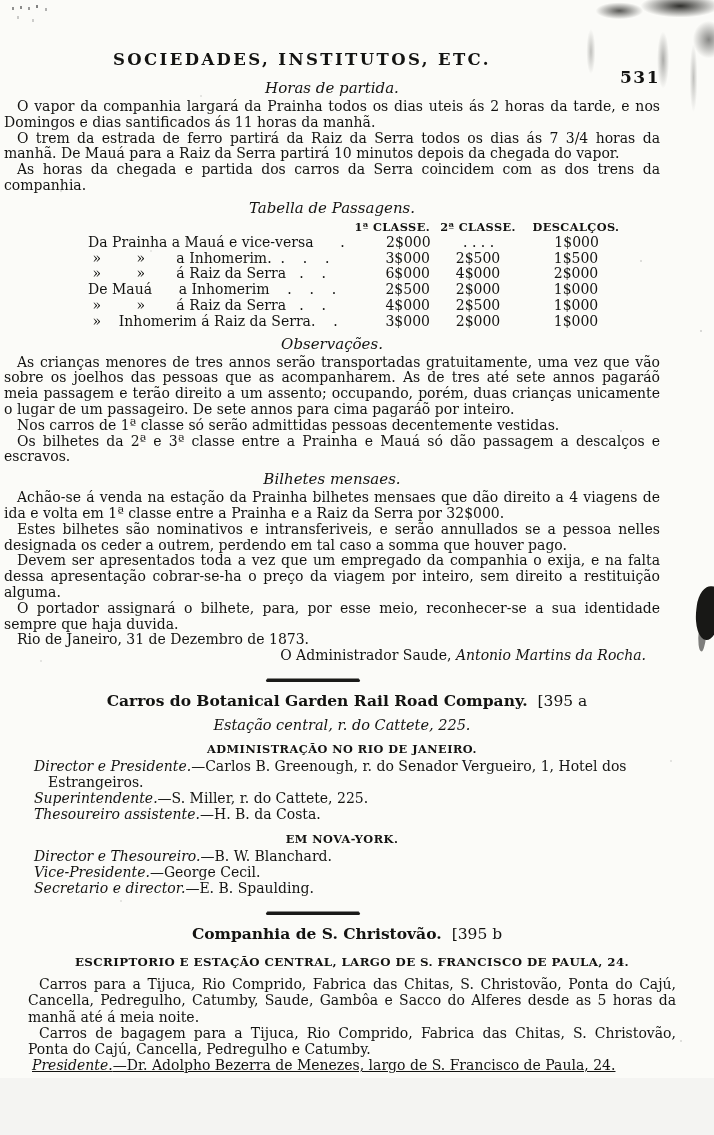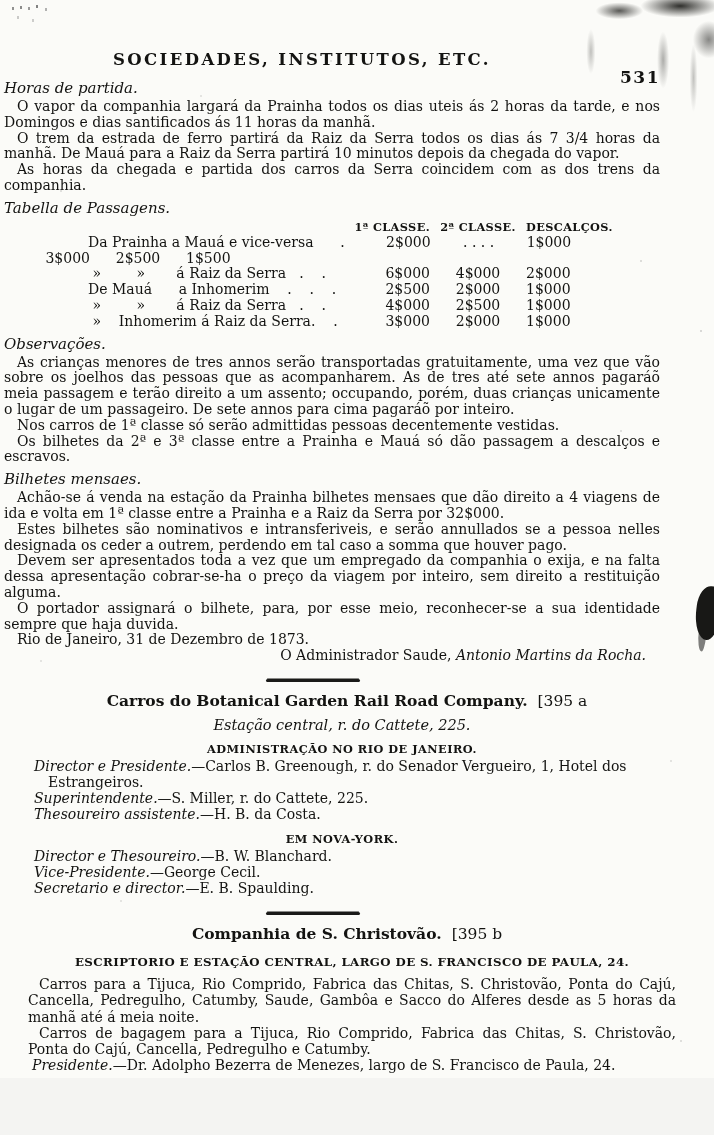--- a/index.html
+++ b/index.html
@@ -44,51 +44,51 @@
       480px 150px 0 rgba(0,0,0,.1), 640px 260px 0 rgba(0,0,0,.16), 90px 420px 0 rgba(0,0,0,.12),
       300px 380px 0 rgba(0,0,0,.1), 620px 430px 0 rgba(0,0,0,.14), 40px 660px 0 rgba(0,0,0,.12),
       500px 700px 0 rgba(0,0,0,.1), 670px 760px 0 rgba(0,0,0,.13), 120px 900px 0 rgba(0,0,0,.12),
       420px 980px 0 rgba(0,0,0,.1), 680px 1040px 0 rgba(0,0,0,.15), 240px 1090px 0 rgba(0,0,0,.12),
       560px 560px 0 rgba(0,0,0,.1), 150px 250px 0 rgba(0,0,0,.1), 700px 330px 0 rgba(0,0,0,.18);
   }
   
   .header-row{position:relative;margin:50px 54px 0 4px;height:24px;text-align:center;}
   .header-title{font-size:16.5px;font-weight:bold;letter-spacing:2.4px;margin-right:60px;}
   .page-num{position:absolute;right:0;top:17px;font-size:17px;font-weight:bold;letter-spacing:1.5px;}
-  .sec-title{margin:5px 54px 2px 4px;text-align:left;font-style:italic;font-size:15px;}
+  .sec-title{margin:5px 54px 2px 4px;text-align:center;font-style:italic;font-size:15px;}
   .block{margin:0 54px 0 4px;}
   p.body{margin:0;text-indent:13px;text-align:justify;font-size:14px;line-height:15.8px;}
   
   .tbl{margin:0 54px 0 4px;font-size:14px;}
   .t-head{display:flex;margin-top:3px;line-height:15px;}
   .t-row{display:flex;line-height:15.8px;}
   .t-label{flex:0 0 340px;padding-left:84px;white-space:pre;box-sizing:border-box;}
   .t-c1{flex:0 0 86px;text-align:right;}
   .t-c2{flex:0 0 96px;text-align:center;}
-  .t-c3{flex:0 0 100px;text-align:left;}
+  .t-c3{flex:0 0 100px;text-align:center;}
   .th{font-size:11.3px;font-weight:bold;letter-spacing:.4px;}
   
   .admin-line{margin:0 54px 0 4px;text-align:right;padding-right:14px;font-size:14px;line-height:15.8px;}
   .admin-line .it{font-style:italic;}
   
   .rule{width:94px;height:3.5px;background:#1a1a18;border-radius:2px;margin:15px 0 9px 266px;
         box-shadow:0 -2px 0 -1px rgba(26,26,24,.5);}
   
   .heading-row{text-align:center;margin:9px 40px 0 20px;font-size:15.5px;line-height:20px;}
   .heading-row .hd{font-weight:bold;}
   .heading-row .ref{font-weight:normal;margin-left:10px;text-align:center;}
   .station{text-align:center;font-style:italic;font-size:14.5px;margin:6px 40px 0 10px;}
   .caps-line{text-align:center;font-size:11.3px;letter-spacing:.5px;margin:9px 40px 0 10px;font-weight:bold;}
   .caps-line2{text-align:center;font-size:11.8px;letter-spacing:.4px;margin:11px 30px 0 20px;font-weight:bold;}
   .officers{margin:3px 40px 0 34px;font-size:14px;}
   p.officer{margin:0;padding-left:14px;text-indent:-14px;line-height:15.9px;}
   .officer .it{font-style:italic;}
   .chr-block{margin:7px 38px 0 28px;font-size:14px;}
   p.chr{margin:0;text-indent:11px;text-align:justify;line-height:16.2px;}
-  p.chr-officer{margin:0 0 16px 4px;line-height:16.2px;}
+  p.chr-officer{margin:0 0 16px 4px;line-height:16.2px;text-decoration:underline;}
   .chr-officer .it{font-style:italic;}
 </style>
 </head>
 <body>
 
 <div class="page">
 
   <div class="smudge-tr"></div>
   <div class="blob-right"></div>
   <div class="marks-tl"></div>
@@ -114,20 +114,21 @@
       <span class="t-c2 th">2ª CLASSE.</span>
       <span class="t-c3 th">DESCALÇOS.</span>
     </div>
     <div class="t-row">
       <span class="t-label">Da Prainha a Mauá e vice-versa      .</span>
       <span class="t-c1">2$000</span>
       <span class="t-c2">. . . .</span>
       <span class="t-c3">1$000</span>
     </div>
     <div class="t-row">
+      <span class="t-label"> »        »       a Inhomerim.  .    .    .</span>
       <span class="t-c1">3$000</span>
       <span class="t-c2">2$500</span>
       <span class="t-c3">1$500</span>
     </div>
     <div class="t-row">
       <span class="t-label"> »        »       á Raiz da Serra   .    .</span>
       <span class="t-c1">6$000</span>
       <span class="t-c2">4$000</span>
       <span class="t-c3">2$000</span>
     </div>

